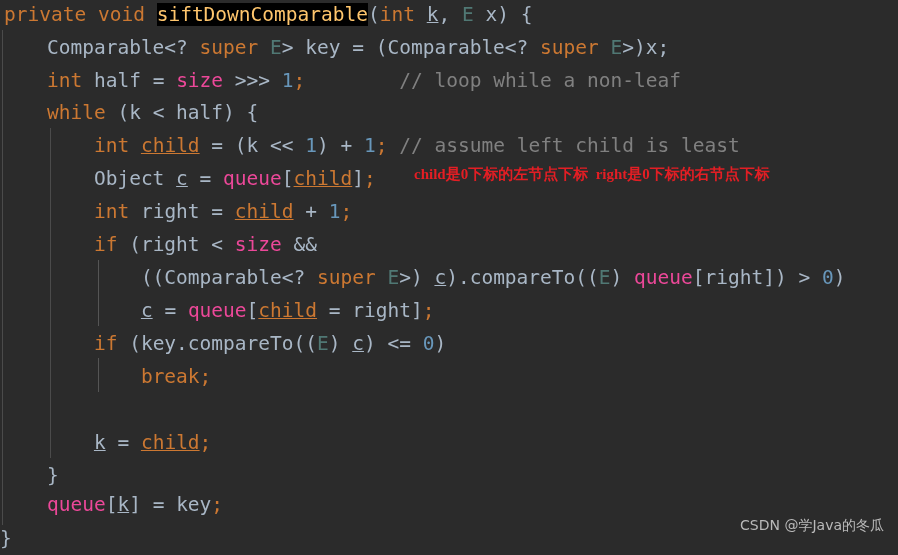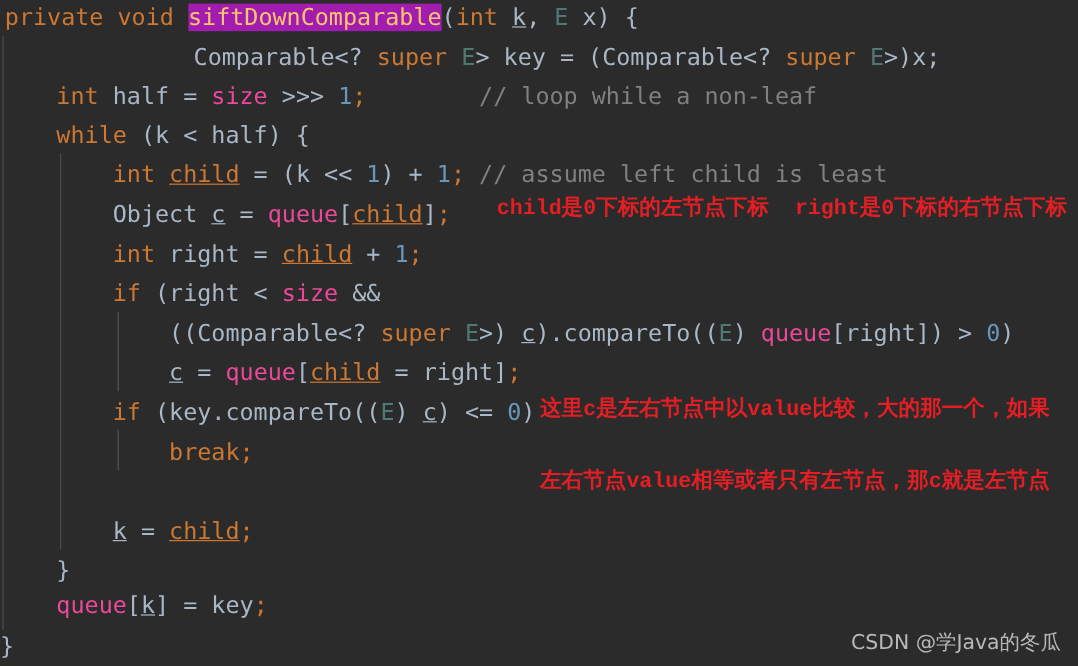--- a/index.html
+++ b/index.html
@@ -47,60 +47,60 @@
   
   .kw      { color: #cc7832; }            
   .plain   { color: #a9b7c6; }            
   .num     { color: #6897bb; }            
   .fld     { color: #ec4899; }            
   .typ     { color: #507874; }            
   .cmt     { color: #808080; }            
   .semi    { color: #cc7832; }            
   .param   { text-decoration: underline; text-decoration-color: #a9b7c6; }
   .param-o { color: #cc7832; text-decoration: underline; text-decoration-color: #cc7832; }
-  .mname   { color: #ffc66d; background: #a21caf; margin-top: 48px; }
+  .mname   { color: #ffc66d; background: #000000; margin-top: 48px; }
 
   
   .annot {
     position: absolute;
     white-space: pre;
     color: #e31e24;
-    font-family: Liberation Mono, monospace;
+    font-family: Liberation Serif, serif;
     font-weight: bold;
-    font-size: 18px;
+    font-size: 15px;
     line-height: 20px;
   }
   #annot-child { left: 414px; top: 164px; }
   #annot-c     { left: 450px; top: 292px; }
   #annot-c div { display: block; }
 
   
   #watermark {
     position: absolute;
     right: 14px;
-    bottom: 8px;
+    bottom: 20px;
     color: #b9b9b9;
     font-family: "DejaVu Sans", "Liberation Sans", sans-serif;
-    font-size: 17px;
+    font-size: 14px;
     white-space: pre;
   }
 </style>
 </head>
 <body>
 
 <div id="editor">
 
   <div class="guide g0" style="top:30px;height:495px;"></div>
   <div class="guide g1" style="top:128px;height:330px;"></div>
   <div class="guide g2" style="top:260px;height:66px;"></div>
   <div class="guide g2" style="top:358px;height:34px;"></div>
 
   <div class="code-line" style="top:-2px;"><span style="padding-left:4px"></span><span class="kw">private</span><span class="plain"> </span><span class="kw">void</span><span class="plain"> </span><span class="mname">siftDownComparable</span><span class="plain">(</span><span class="kw">int</span><span class="plain"> </span><span class="param">k</span><span class="plain">, </span><span class="typ">E</span><span class="plain"> x) {</span></div>
 
-  <div class="code-line" style="top:31px;text-align:center;"><span class="plain">    Comparable&lt;? </span><span class="kw">super</span><span class="plain"> </span><span class="typ">E</span><span class="plain">&gt; key = (Comparable&lt;? </span><span class="kw">super</span><span class="plain"> </span><span class="typ">E</span><span class="plain">&gt;)x;</span></div>
+  <div class="code-line" style="top:31px;"><span class="plain">    Comparable&lt;? </span><span class="kw">super</span><span class="plain"> </span><span class="typ">E</span><span class="plain">&gt; key = (Comparable&lt;? </span><span class="kw">super</span><span class="plain"> </span><span class="typ">E</span><span class="plain">&gt;)x;</span></div>
 
   <div class="code-line" style="top:64px;"><span class="plain">    </span><span class="kw">int</span><span class="plain"> half = </span><span class="fld">size</span><span class="plain"> &gt;&gt;&gt; </span><span class="num">1</span><span class="semi">;</span><span class="plain">        </span><span class="cmt">// loop while a non-leaf</span></div>
 
   <div class="code-line" style="top:96px;"><span class="plain">    </span><span class="kw">while</span><span class="plain"> (k &lt; half) {</span></div>
 
   <div class="code-line" style="top:129px;"><span class="plain">        </span><span class="kw">int</span><span class="plain"> </span><span class="param-o">child</span><span class="plain"> = (k &lt;&lt; </span><span class="num">1</span><span class="plain">) + </span><span class="num">1</span><span class="semi">;</span><span class="plain"> </span><span class="cmt">// assume left child is least</span></div>
 
   <div class="code-line" style="top:162px;"><span class="plain">        Object </span><span class="param">c</span><span class="plain"> = </span><span class="fld">queue</span><span class="plain">[</span><span class="param-o">child</span><span class="plain">]</span><span class="semi">;</span></div>
 
   <div class="code-line" style="top:195px;"><span class="plain">        </span><span class="kw">int</span><span class="plain"> right = </span><span class="param-o">child</span><span class="plain"> + </span><span class="num">1</span><span class="semi">;</span></div>
@@ -119,20 +119,16 @@
   <div class="code-line" style="top:426px;"><span class="plain">        </span><span class="param">k</span><span class="plain"> = </span><span class="param-o">child</span><span class="semi">;</span></div>
 
   <div class="code-line" style="top:459px;"><span class="plain">    }</span></div>
 
   <div class="code-line" style="top:468px;margin-top:20px;"><span class="plain">    </span><span class="fld">queue</span><span class="plain">[</span><span class="param">k</span><span class="plain">] = key</span><span class="semi">;</span></div>
 
   <div class="code-line" style="top:522px;"><span class="plain">}</span></div>
 
   <div class="annot" id="annot-child">child是0下标的左节点下标  right是0下标的右节点下标</div>
 
-  <div class="annot" id="annot-c">
-    <div>这里c是左右节点中以value比较，大的那一个，如果</div>
-    <div>左右节点value相等或者只有左节点，那c就是左节点</div>
-  </div>
 
   <div id="watermark">CSDN @学Java的冬瓜</div>
 
 </div>
 
 </body></html>

